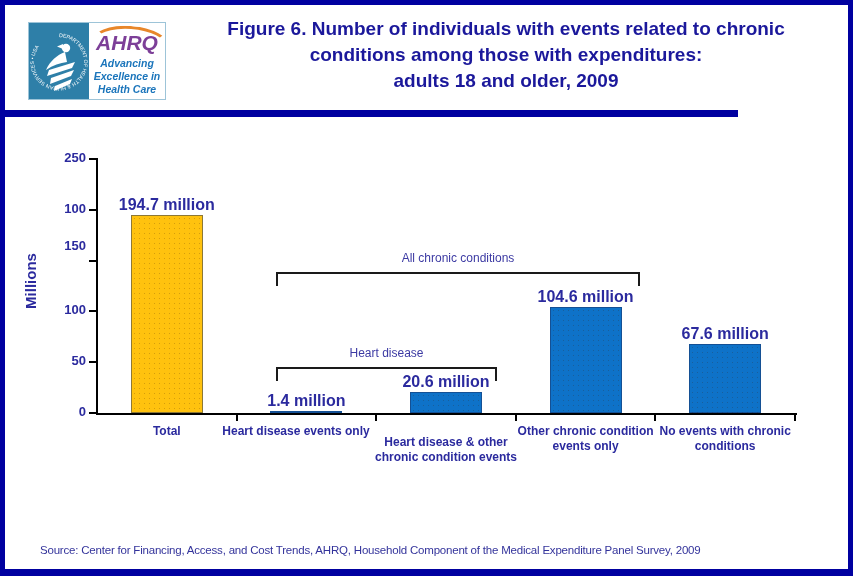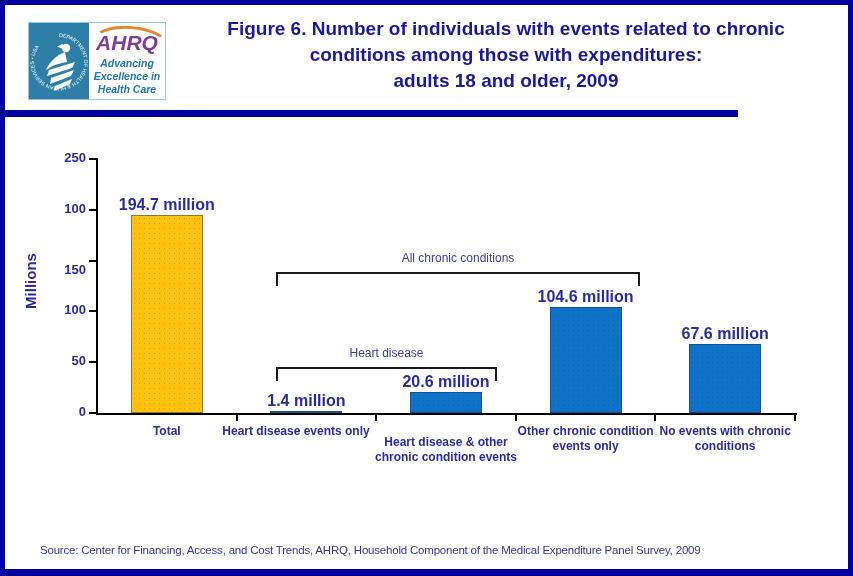--- a/index.html
+++ b/index.html
@@ -106,21 +106,21 @@
   <div class="yaxis"></div>
   <div class="xaxis"></div>
   <div id="chart-layer">
       <div class="y-tick-mark" style="left: 89px; top: 412px;"></div>
       <div class="y-tick-label" style="top: 404px;">0</div>
       <div class="y-tick-mark" style="left: 89px; top: 361.2px;"></div>
       <div class="y-tick-label" style="top: 353.2px;">50</div>
       <div class="y-tick-mark" style="left: 89px; top: 310.4px;"></div>
       <div class="y-tick-label" style="top: 302.4px;">100</div>
       <div class="y-tick-mark" style="left: 89px; top: 259.6px;"></div>
-      <div class="y-tick-label" style="top: 262px;">150</div>
+      <div class="y-tick-label" style="top: 238px;">150</div>
       <div class="y-tick-mark" style="left: 89px; top: 208.8px;"></div>
       <div class="y-tick-label" style="top: 200.8px;">100</div>
       <div class="y-tick-mark" style="left: 89px; top: 158px;"></div>
       <div class="y-tick-label" style="top: 150px;">250</div>
       <div class="bar" style="left: 130.8px; top: 215px; width: 72px; height: 198px; background-color: rgb(255, 194, 14);"></div>
       <div class="value-label" style="left: 92px; top: 196px; width: 149.6px;">194.7 million</div>
       <div class="cat-label" style="left: 92.8px; top: 424px; width: 148px;">Total</div>
       <div class="x-tick-mark" style="left: 235.6px;"></div>
       <div class="bar" style="left: 270.4px; top: 411px; width: 72px; height: 2px; background-color: rgb(14, 114, 200);"></div>
       <div class="value-label" style="left: 231.6px; top: 392px; width: 149.6px;">1.4 million</div>

